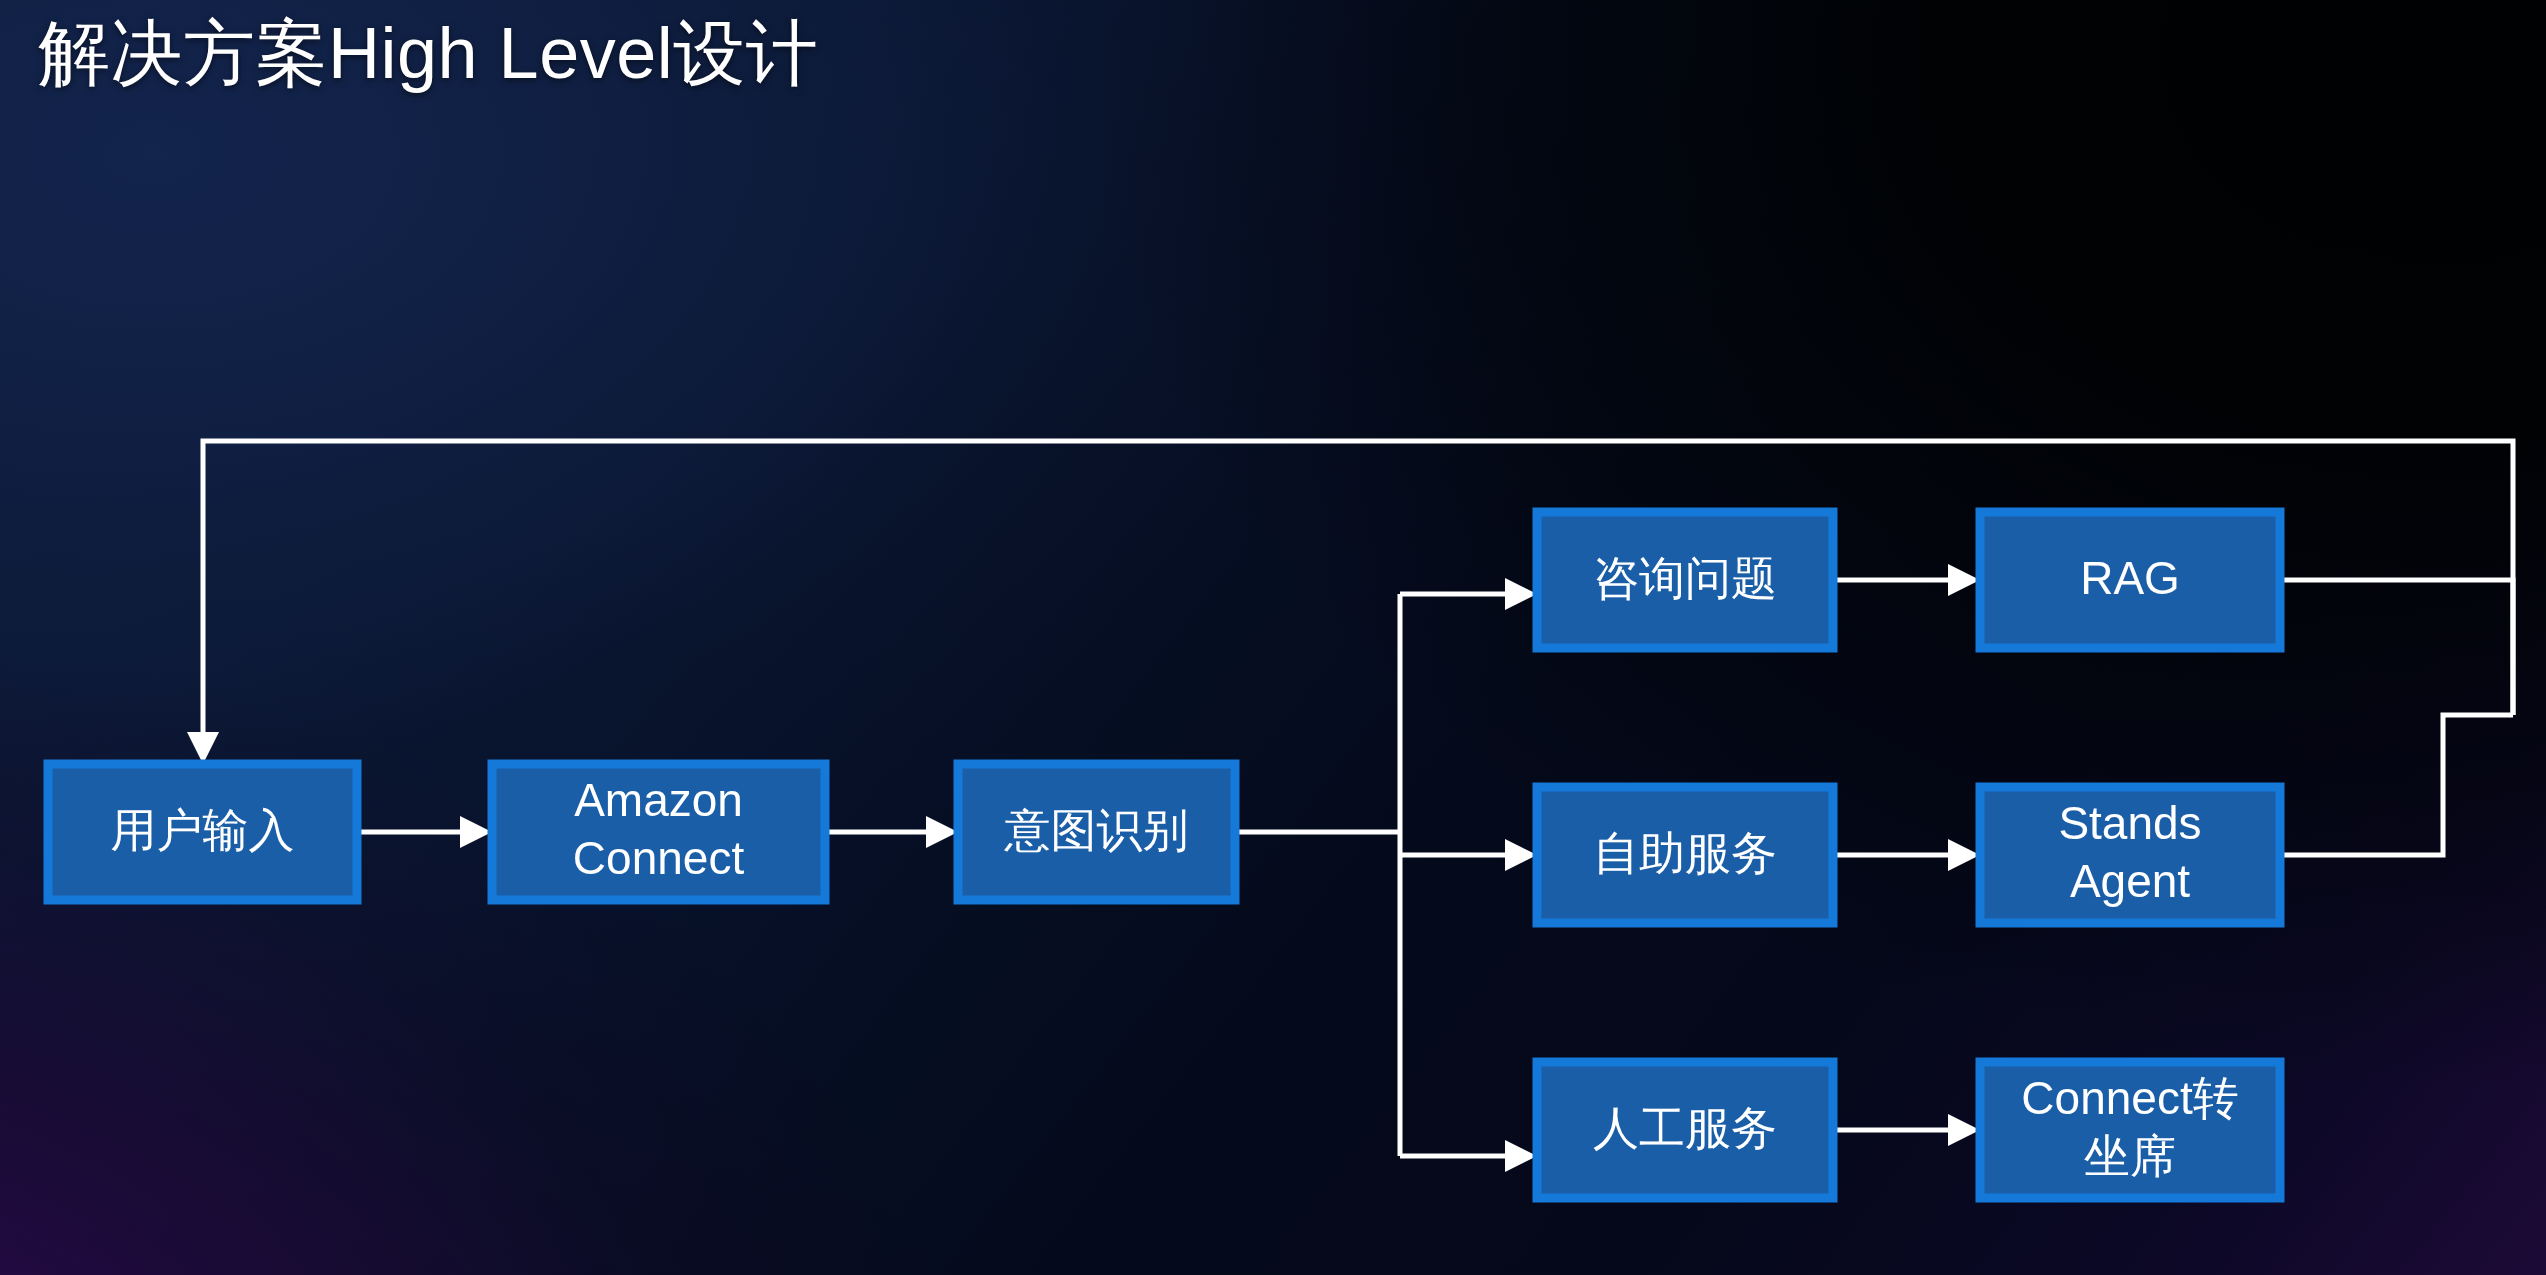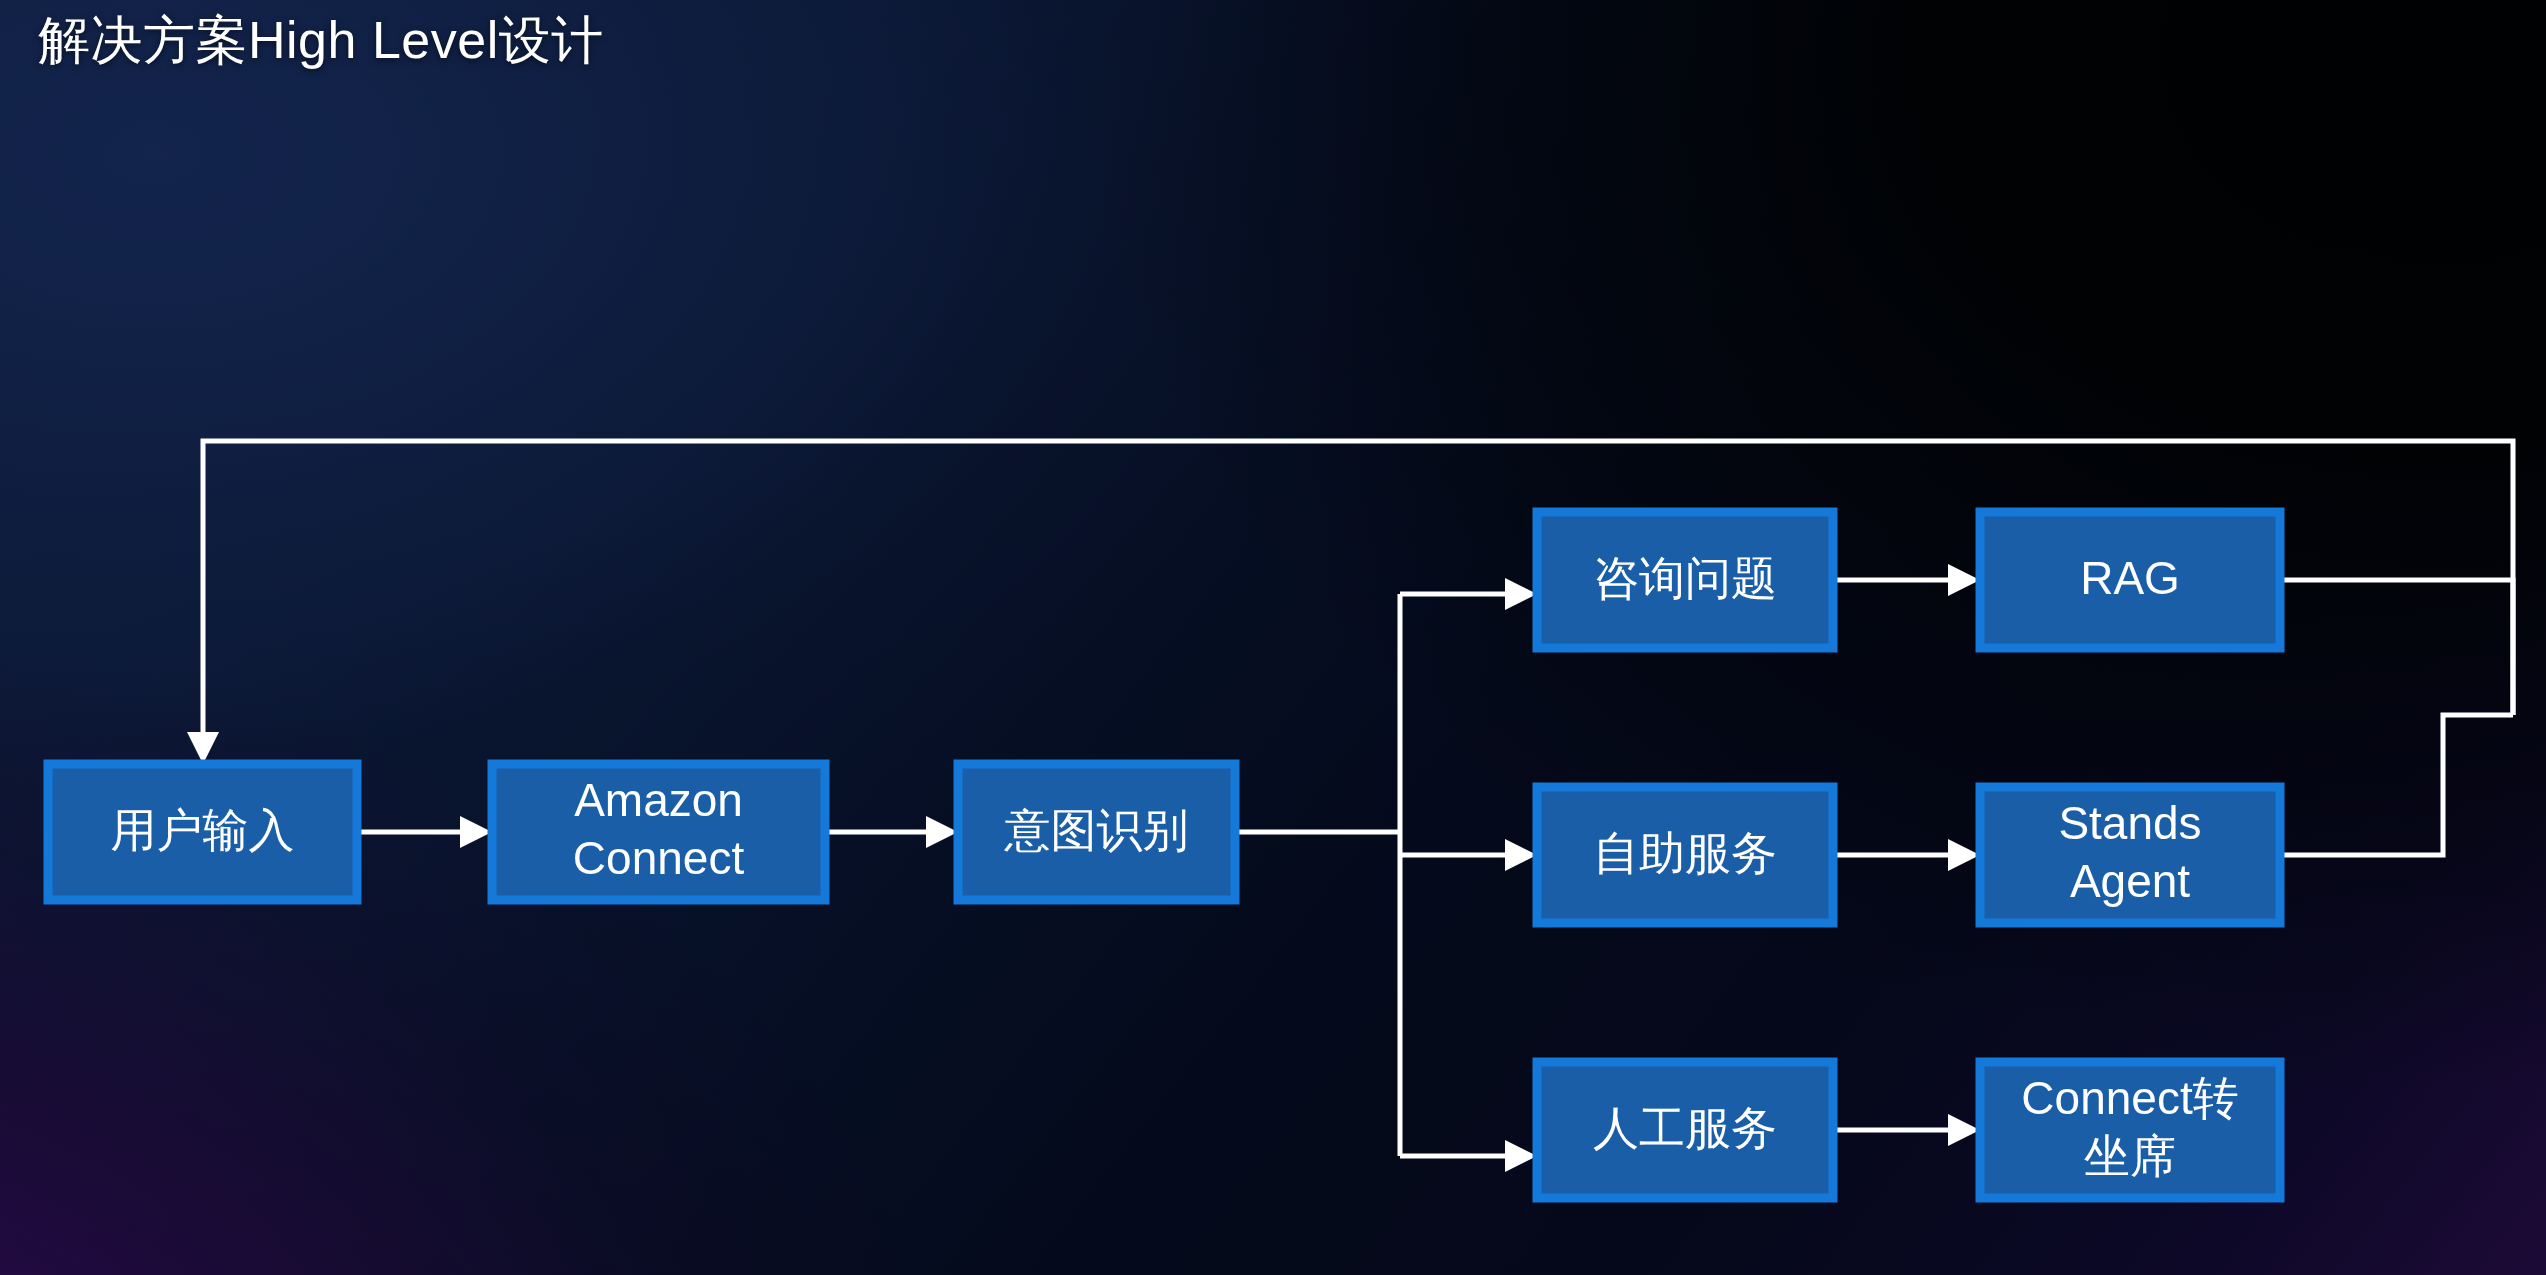--- a/index.html
+++ b/index.html
@@ -22,21 +22,21 @@
       radial-gradient(ellipse 1500px 1100px at -8% 118%, #2b0b4e 0%, #230a42 22%, rgba(28,8,52,0.72) 42%, rgba(18,7,36,0.30) 62%, rgba(10,6,22,0) 80%),
       radial-gradient(ellipse 1450px 900px at 6% 12%, #13244d 0%, #102044 26%, rgba(14,28,60,0.70) 48%, rgba(10,20,44,0.30) 68%, rgba(6,12,28,0) 86%),
       radial-gradient(ellipse 1700px 1300px at 96% 4%, #000103 0%, #000204 30%, rgba(2,4,10,0.65) 55%, rgba(3,6,14,0) 80%),
       linear-gradient(128deg, #0f1e44 0%, #0c1a3a 18%, #071129 38%, #040a1b 58%, #05081a 74%, #0b0825 88%, #1c0a36 100%);
   }
   #title {
     position: absolute;
     left: 38px;
     top: 8px;
     color: #ffffff;
-    font-size: 52px;
+    font-size: 72px;
     font-weight: 400;
     letter-spacing: 0.5px;
     line-height: 1.25;
     white-space: nowrap;
     text-shadow: 0 2px 6px rgba(0,0,0,0.55);
   }
   #diagram {
     position: absolute;
     left: 0;
     top: 0;

